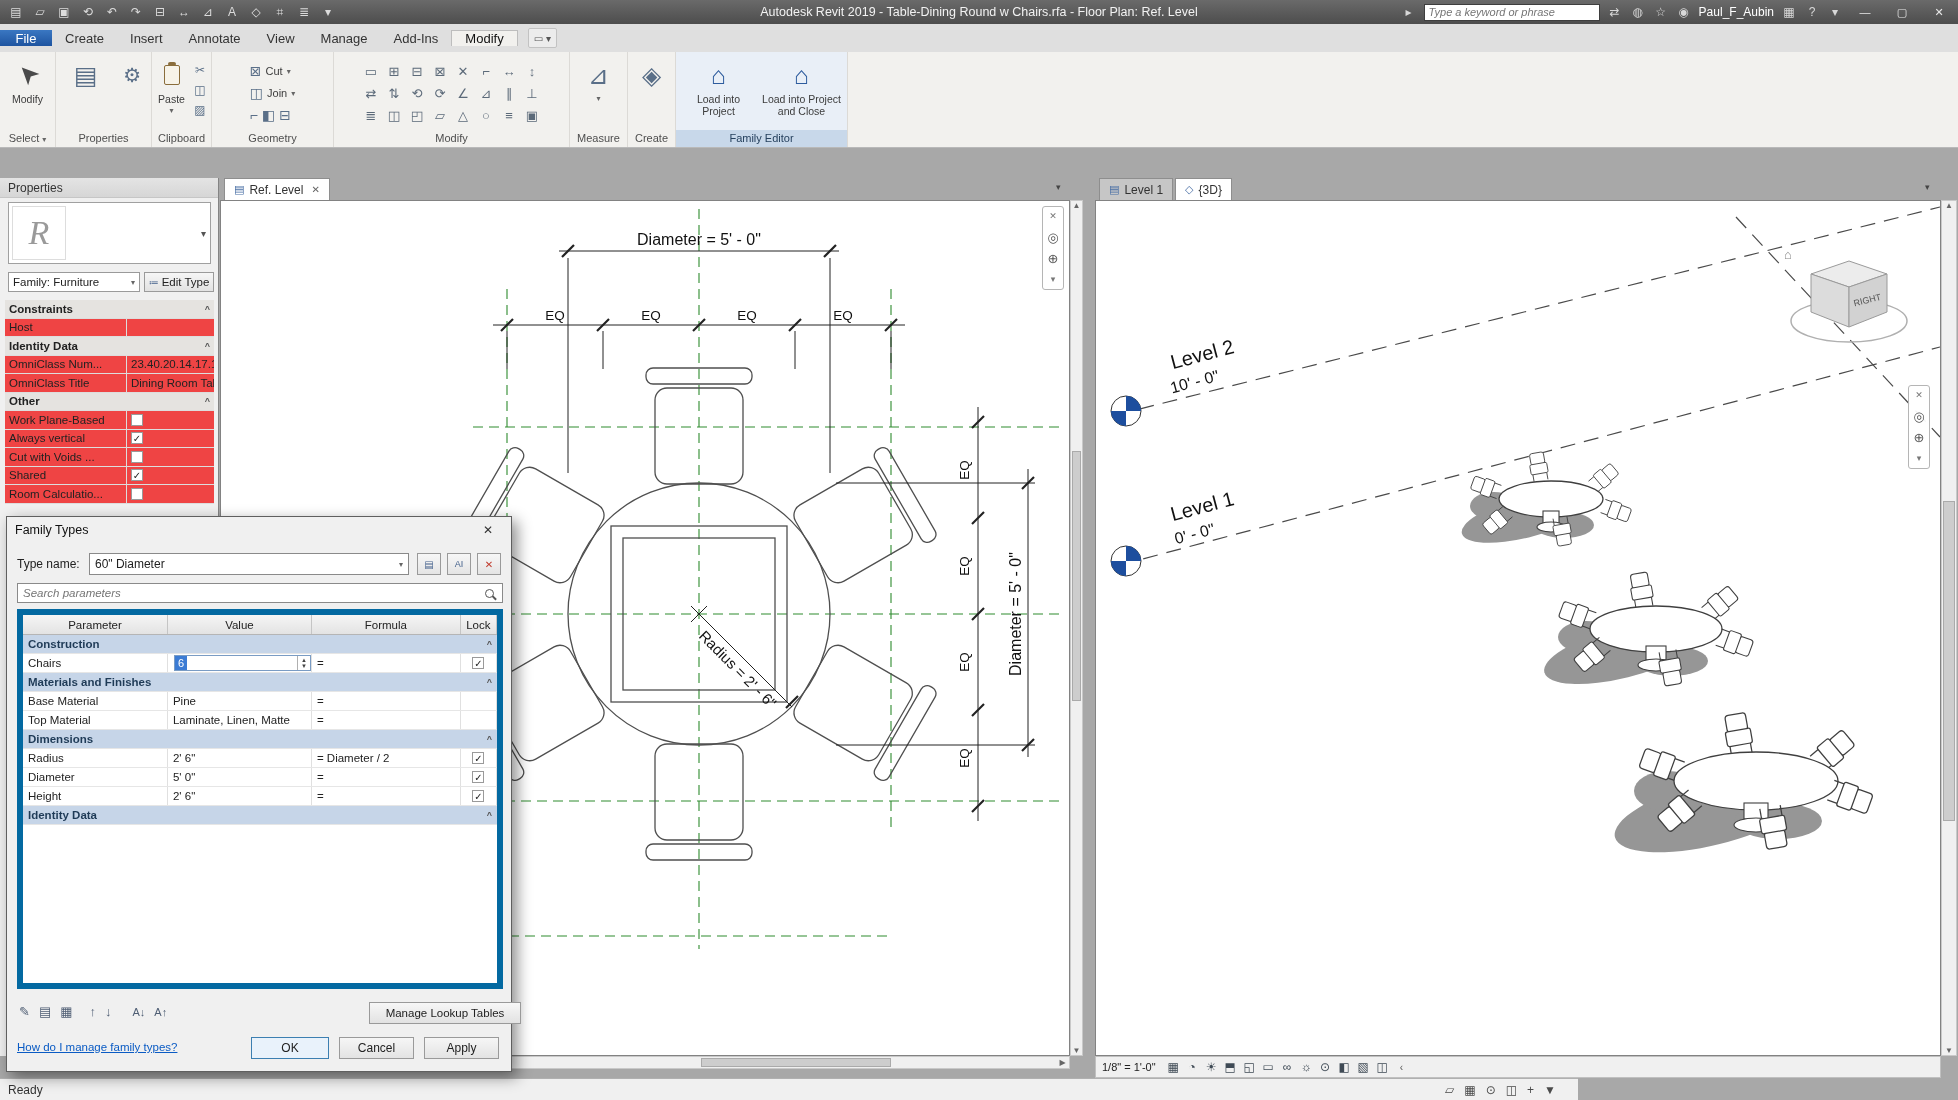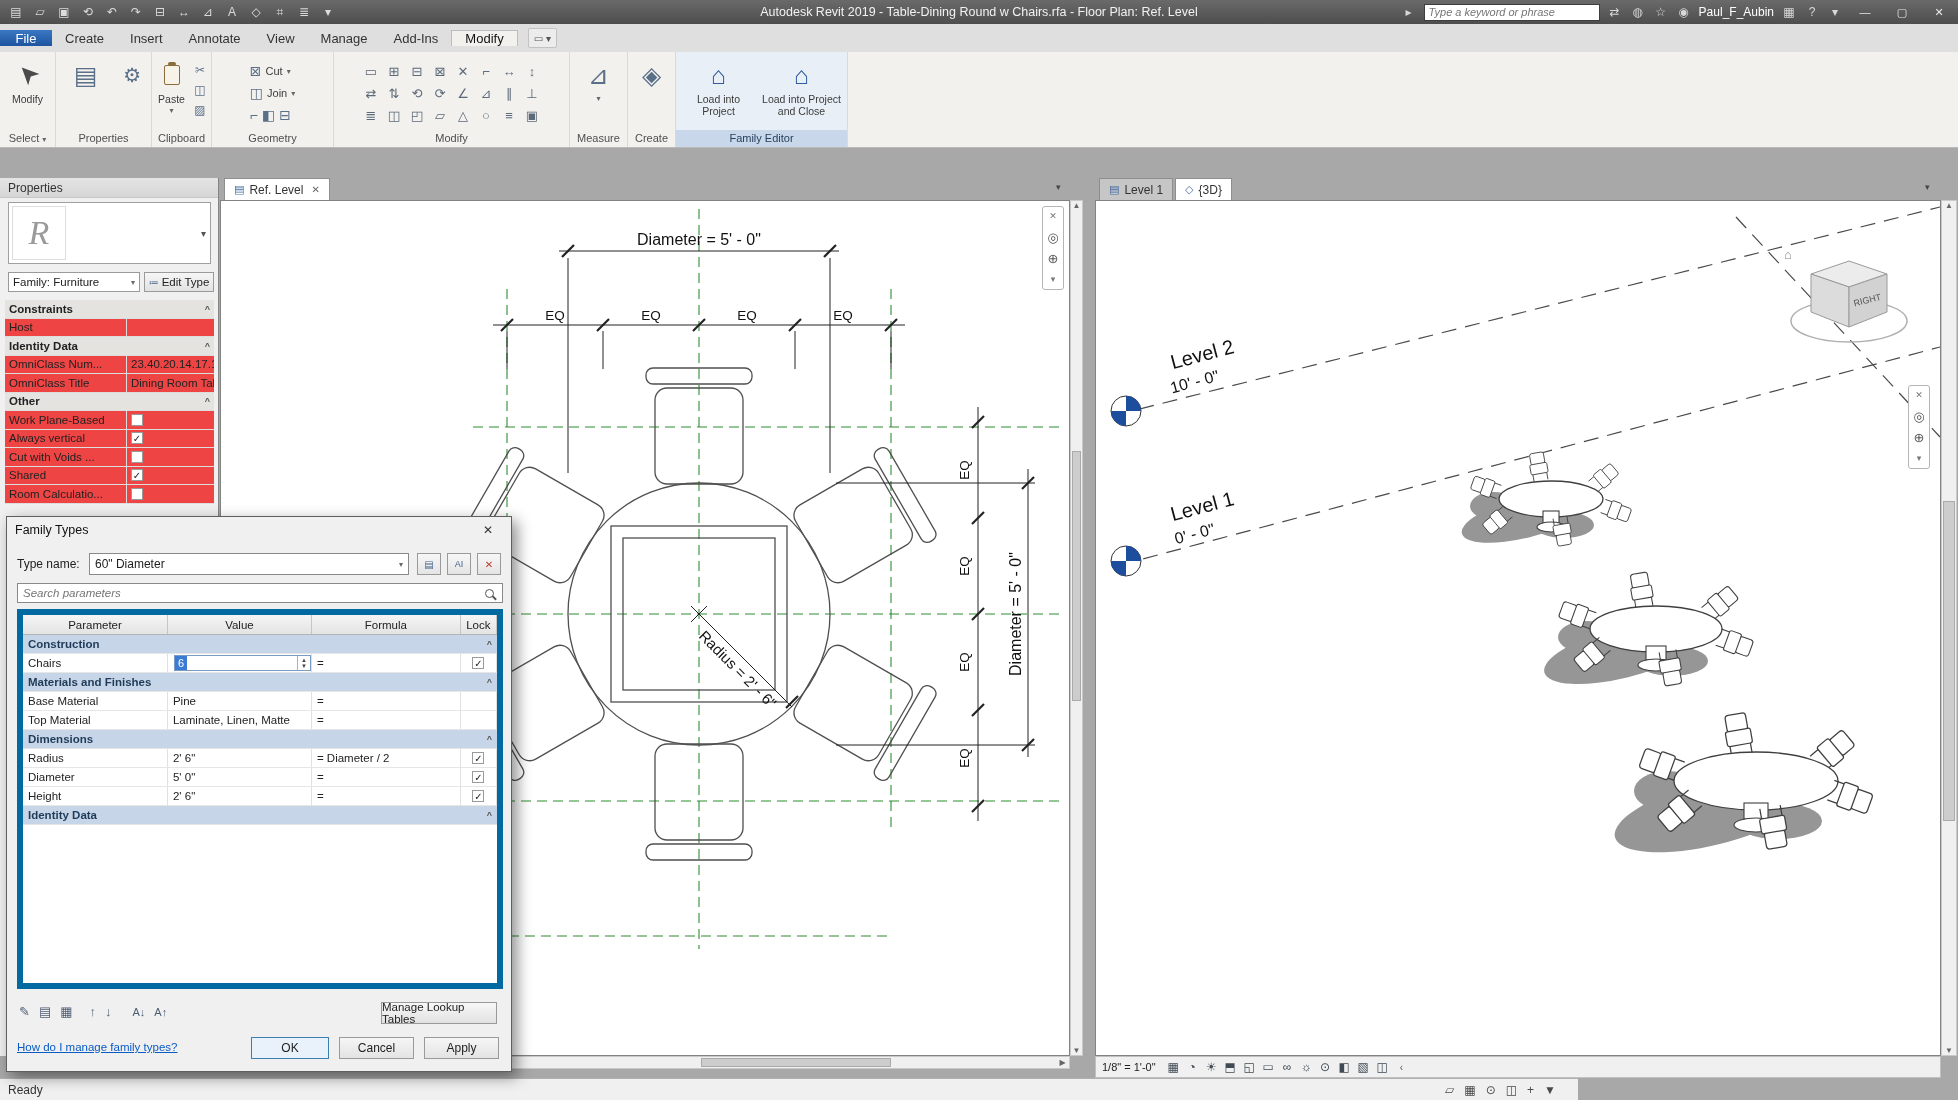--- a/index.html
+++ b/index.html
@@ -100,21 +100,21 @@
 .c-p{width:148px}.c-v{width:147px}.c-f{width:152px}.c-l{width:37px}
 .ftrow{display:flex;height:19px;font-size:11.5px;border-bottom:1px solid #e6e6e6;align-items:stretch}
 .ftrow.group{background:#c6d5e8;color:#1f3b57;font-weight:bold;align-items:center;padding:0 5px;justify-content:space-between}
 .ftcell{display:flex;align-items:center;padding-left:5px;border-right:1px solid #e0e0e0;overflow:hidden;white-space:nowrap}
 .ftcell.cl{justify-content:center;padding-left:0}
 .editwrap{display:flex;align-items:center;width:140px;height:16px;background:#fff;border:1px solid #7a9cc4;margin-left:1px}
 .selchar{background:#3b7bd4;color:#fff;font-size:11px;padding:0 3px;line-height:14px}
 .spinner{margin-left:auto;width:13px;height:100%;border-left:1px solid #b0b0b0;display:flex;flex-direction:column;align-items:center;justify-content:center;font-size:6px;line-height:6px;color:#444}
 #ft-tools{position:absolute;left:12px;top:487px;display:flex;gap:9px;align-items:center}
 #ft-tools span{font-size:13px;color:#4e5d73}
-#ft-manage{position:absolute;left:374px;top:485px;width:116px;height:22px;background:linear-gradient(#f7f7f7,#e2e2e2);border:1px solid #9a9a9a;font-size:11.5px;display:flex;align-items:center;justify-content:center}
+#ft-manage{position:absolute;left:362px;top:485px;width:152px;height:22px;background:linear-gradient(#f7f7f7,#e2e2e2);border:1px solid #9a9a9a;font-size:11.5px;display:flex;align-items:center;justify-content:center}
 #ft-help{position:absolute;left:10px;top:524px;font-size:11.5px;color:#0a5bc4;text-decoration:underline}
 .dbtn{position:absolute;top:520px;width:78px;height:22px;background:linear-gradient(#f6f6f6,#e3e3e3);border:1px solid #9a9a9a;font-size:12px;display:flex;align-items:center;justify-content:center}
 #btn-ok{left:244px;border:1px solid #3c7fb1;background:#e9f2fb}
 #btn-cancel{left:332px;width:75px}
 #btn-apply{left:417px;width:75px}
 </style>
 </head>
 <body>
 
 <div id="titlebar" class="abs">

